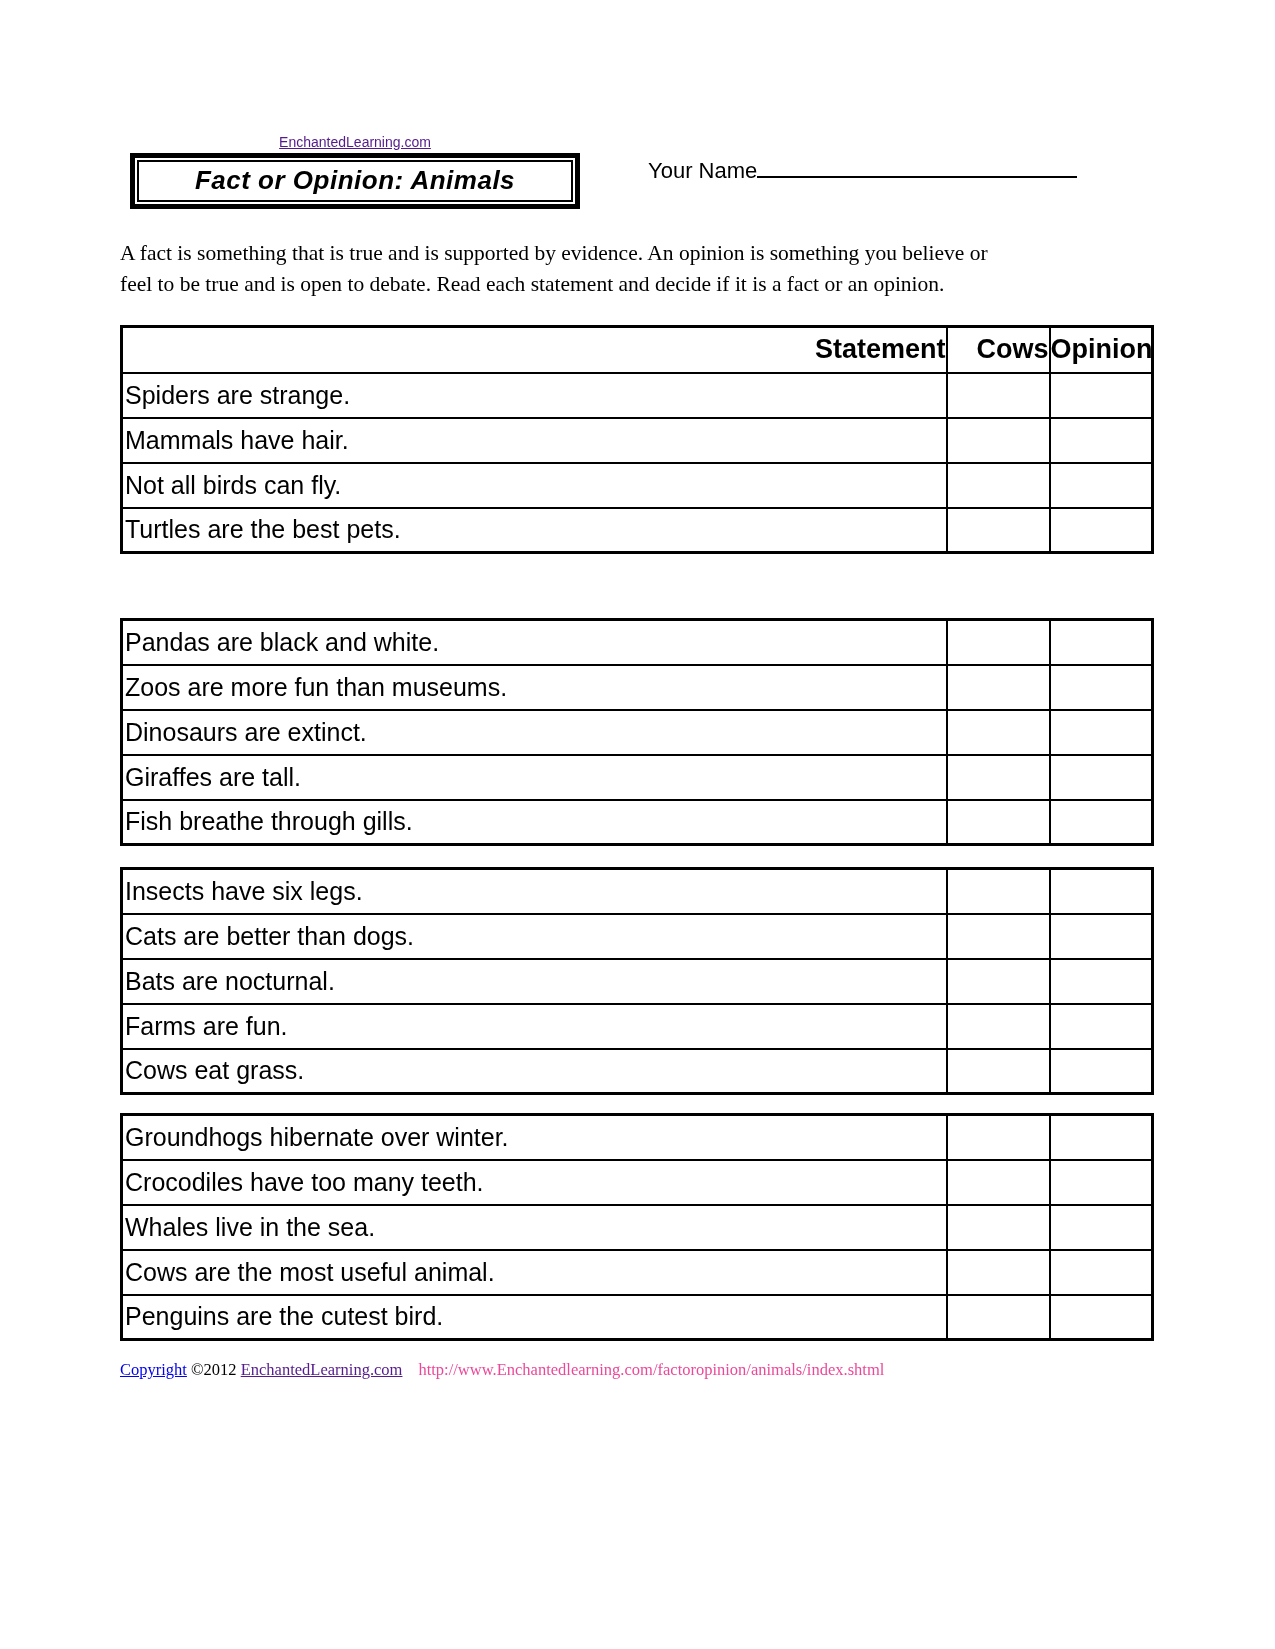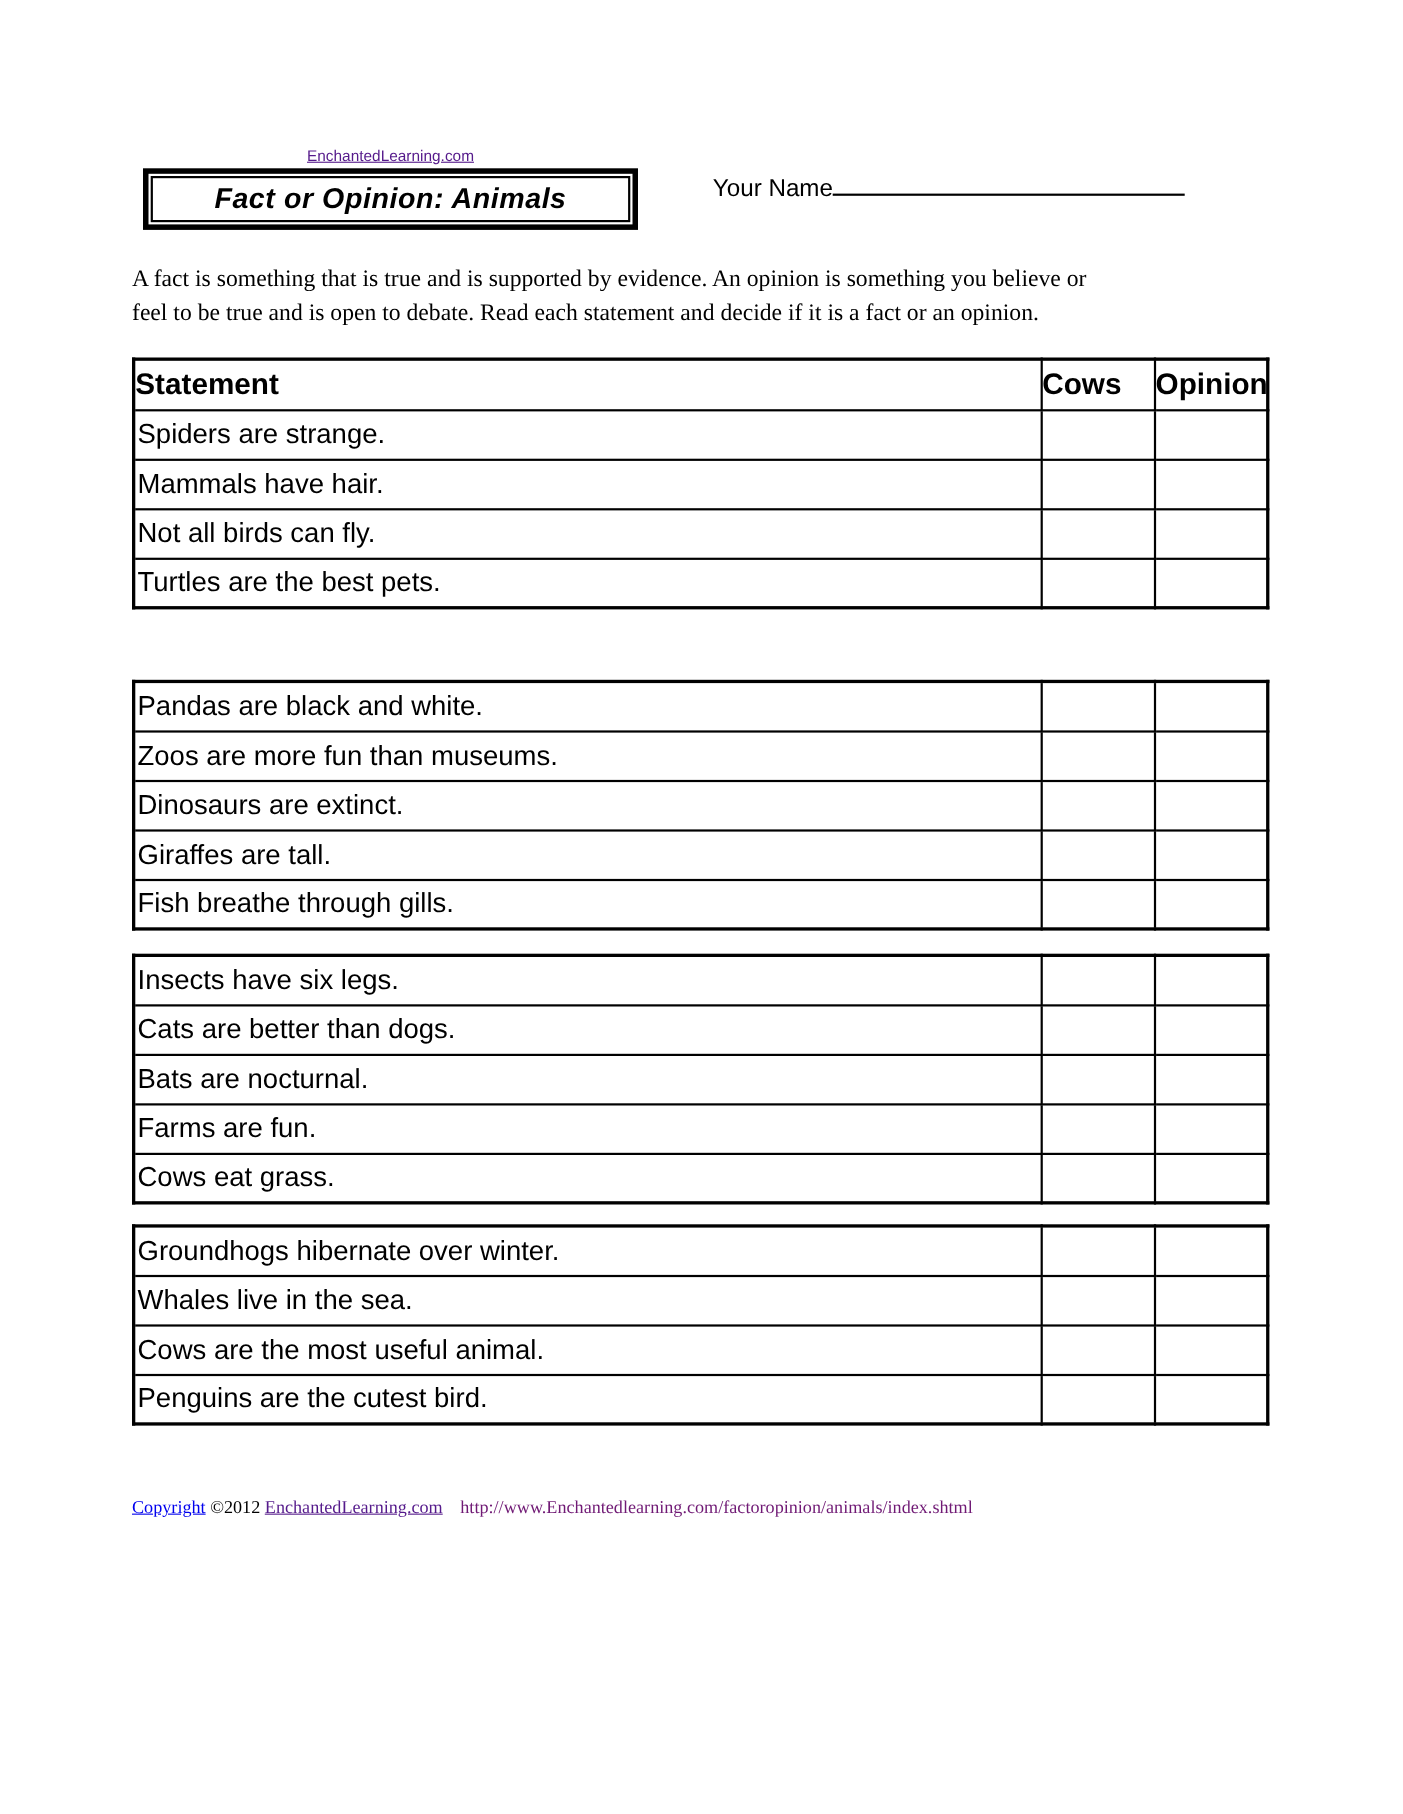--- a/index.html
+++ b/index.html
@@ -89,21 +89,21 @@
   }
   table.ws { border: 3px solid #000; }
   col.c-stmt { width: 825px; }
   col.c-fact { width: 103px; }
   col.c-op   { width: 103px; }
 
   table.ws th {
     height: 46px;
     font-size: 27px;
     font-weight: bold;
-    text-align: left;
+    text-align: right;
     vertical-align: middle;
   }
   table.ws td {
     height: 45px;
     font-size: 25px;
     vertical-align: middle;
     padding: 0 2px;
   }
   td.stmt { text-align: left; padding-left: 3px; white-space: nowrap; }
   td.ans  { text-align: center; }
@@ -112,21 +112,21 @@
   .footer {
     position: absolute;
     top: 1360px; left: 120px;
     font-family: "Liberation Serif", serif;
     font-size: 16.5px;
     white-space: nowrap;
   }
   .footer a { text-decoration: underline; }
   .footer .lnk-blue { color: #0000EE; }
   .footer .lnk-purple { color: #551A8B; }
-  .footer .url { margin-left: 16px; color: #701a75; }
+  .footer .url { margin-left: 16px; color: #ec4899; }
   .footer .year { color: #000; }
 </style>
 </head>
 <body>
 
 <div class="top-link-wrap">
   <a href="#" class="top-link">EnchantedLearning.com</a>
 </div>
 
 <div class="title-box">
@@ -253,20 +253,25 @@
       <col class="c-fact">
       <col class="c-op">
     </colgroup>
   <tbody>
       <tr>
     <td class="stmt">Groundhogs hibernate over winter.</td>
     <td class="ans"></td>
     <td class="ans"></td>
   </tr>
   <tr>
+    <td class="stmt">Crocodiles have too many teeth.</td>
+    <td class="ans"></td>
+    <td class="ans"></td>
+  </tr>
+  <tr>
     <td class="stmt">Whales live in the sea.</td>
     <td class="ans"></td>
     <td class="ans"></td>
   </tr>
   <tr>
     <td class="stmt">Cows are the most useful animal.</td>
     <td class="ans"></td>
     <td class="ans"></td>
   </tr>
   <tr>

